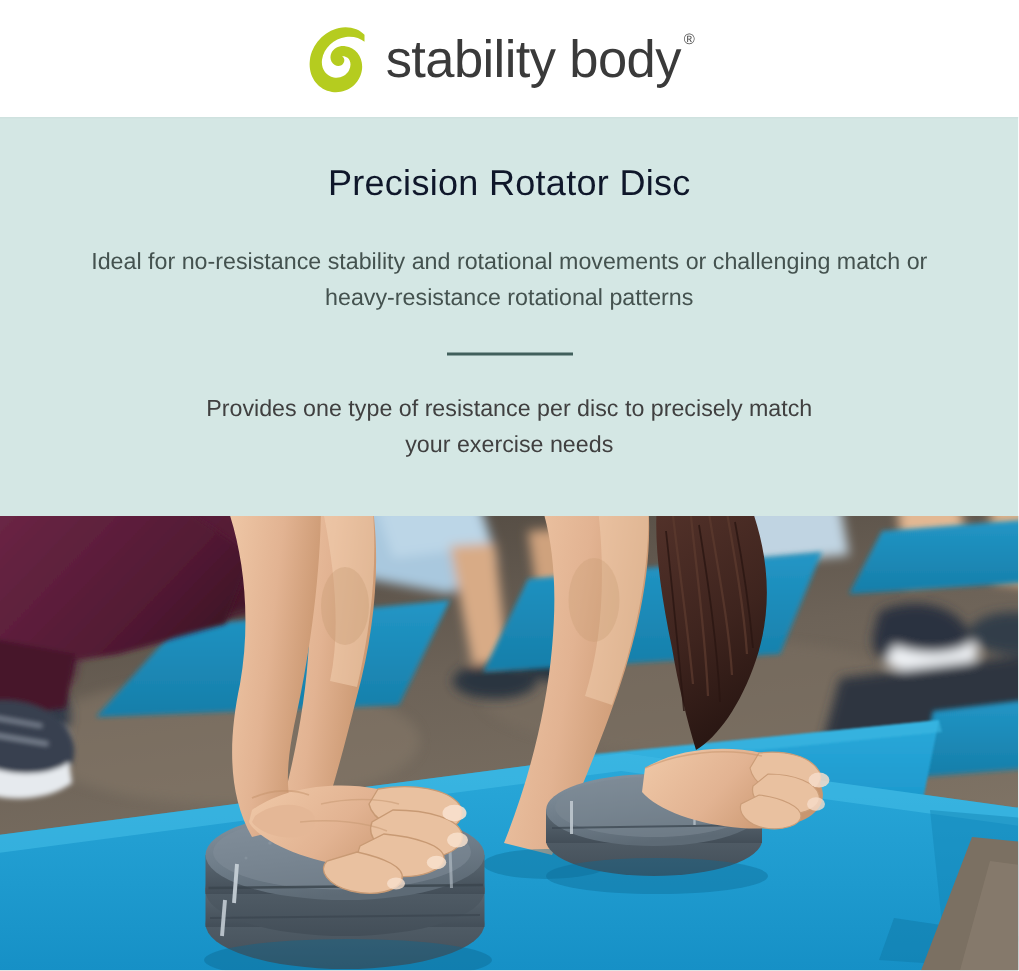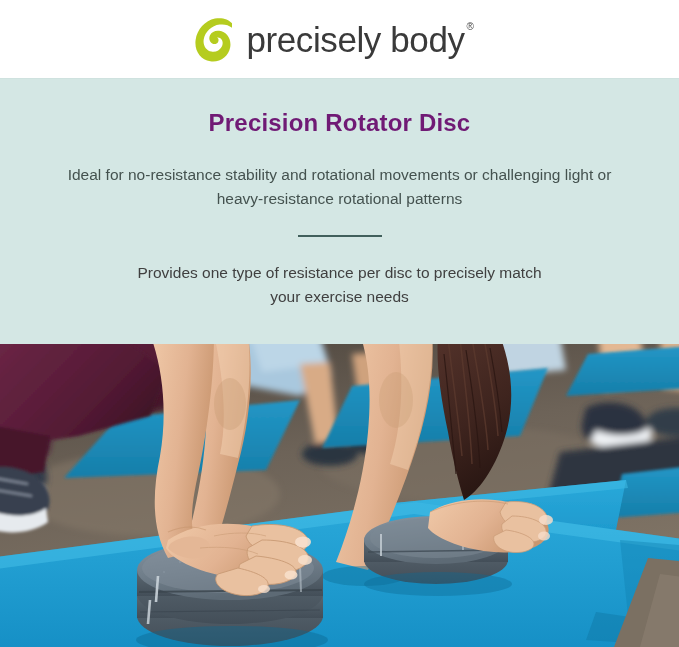--- a/index.html
+++ b/index.html
@@ -43,22 +43,22 @@
     position:relative;
     width:100%;
     height:266px;
     background:#d4e7e4;
     border-top:1px solid #cfe2df;
     text-align:center;
     padding-top:28px;
   }
   .panel-title {
     font-size:24px;
-    font-weight:700;
-    color:#701a75;
+    font-weight:400;
+    color:#0f172a;
     letter-spacing:0.2px;
     line-height:1.3;
   }
   .panel-lead {
     margin-top:25px;
     font-size:15.5px;
     line-height:1.52;
     color:#44524f;
     max-width:566px;
     margin-left:auto;
@@ -104,28 +104,28 @@
                    C3.2 33.6 9.6 42.8 19.3 44.3 C28.8 45.8 37.6 39.4 39.2 30.2
                    C40.6 22.0 35.9 14.8 28.2 13.8 C24.2 13.3 20.6 15.0 19.0 18.2
                    C17.5 21.3 18.5 24.8 21.2 26.4 C23.4 27.7 26.0 27.0 27.1 24.9
                    C28.0 23.2 27.5 21.3 26.0 20.5 C27.1 20.3 28.6 20.6 29.7 21.5
                    C31.9 23.3 32.3 26.8 30.7 29.8 C28.8 33.4 24.6 35.4 20.5 34.6
                    C15.2 33.6 11.8 28.5 12.7 22.6 C13.9 14.9 20.6 8.6 28.6 7.6
                    C33.5 7.0 37.9 8.2 41.0 10.8 Z" fill="#b5cc1f"></path>
         </svg>
       </span>
       <span class="logo-type">
-        <span>precisely body</span><span class="logo-reg">®</span>
+        <span>stability body</span><span class="logo-reg">®</span>
       </span>
     </div>
   </header>
 
   <section class="panel">
     <h1 class="panel-title">Precision Rotator Disc</h1>
-    <p class="panel-lead">Ideal for no-resistance stability and rotational movements or challenging light or heavy-resistance rotational patterns</p>
+    <p class="panel-lead">Ideal for no-resistance stability and rotational movements or challenging match or heavy-resistance rotational patterns</p>
     <hr class="divider">
     <p class="panel-sub">Provides one type of resistance per disc to precisely match your exercise needs</p>
   </section>
 
   <figure class="photo">
     <svg viewBox="0 0 679 303" preserveAspectRatio="xMidYMid slice" aria-hidden="true">
       <defs>
         <linearGradient id="floorGrad" x1="0" y1="0" x2="0.35" y2="1">
           <stop offset="0%" stop-color="#4c443c"></stop>
           <stop offset="45%" stop-color="#6d6358"></stop>

